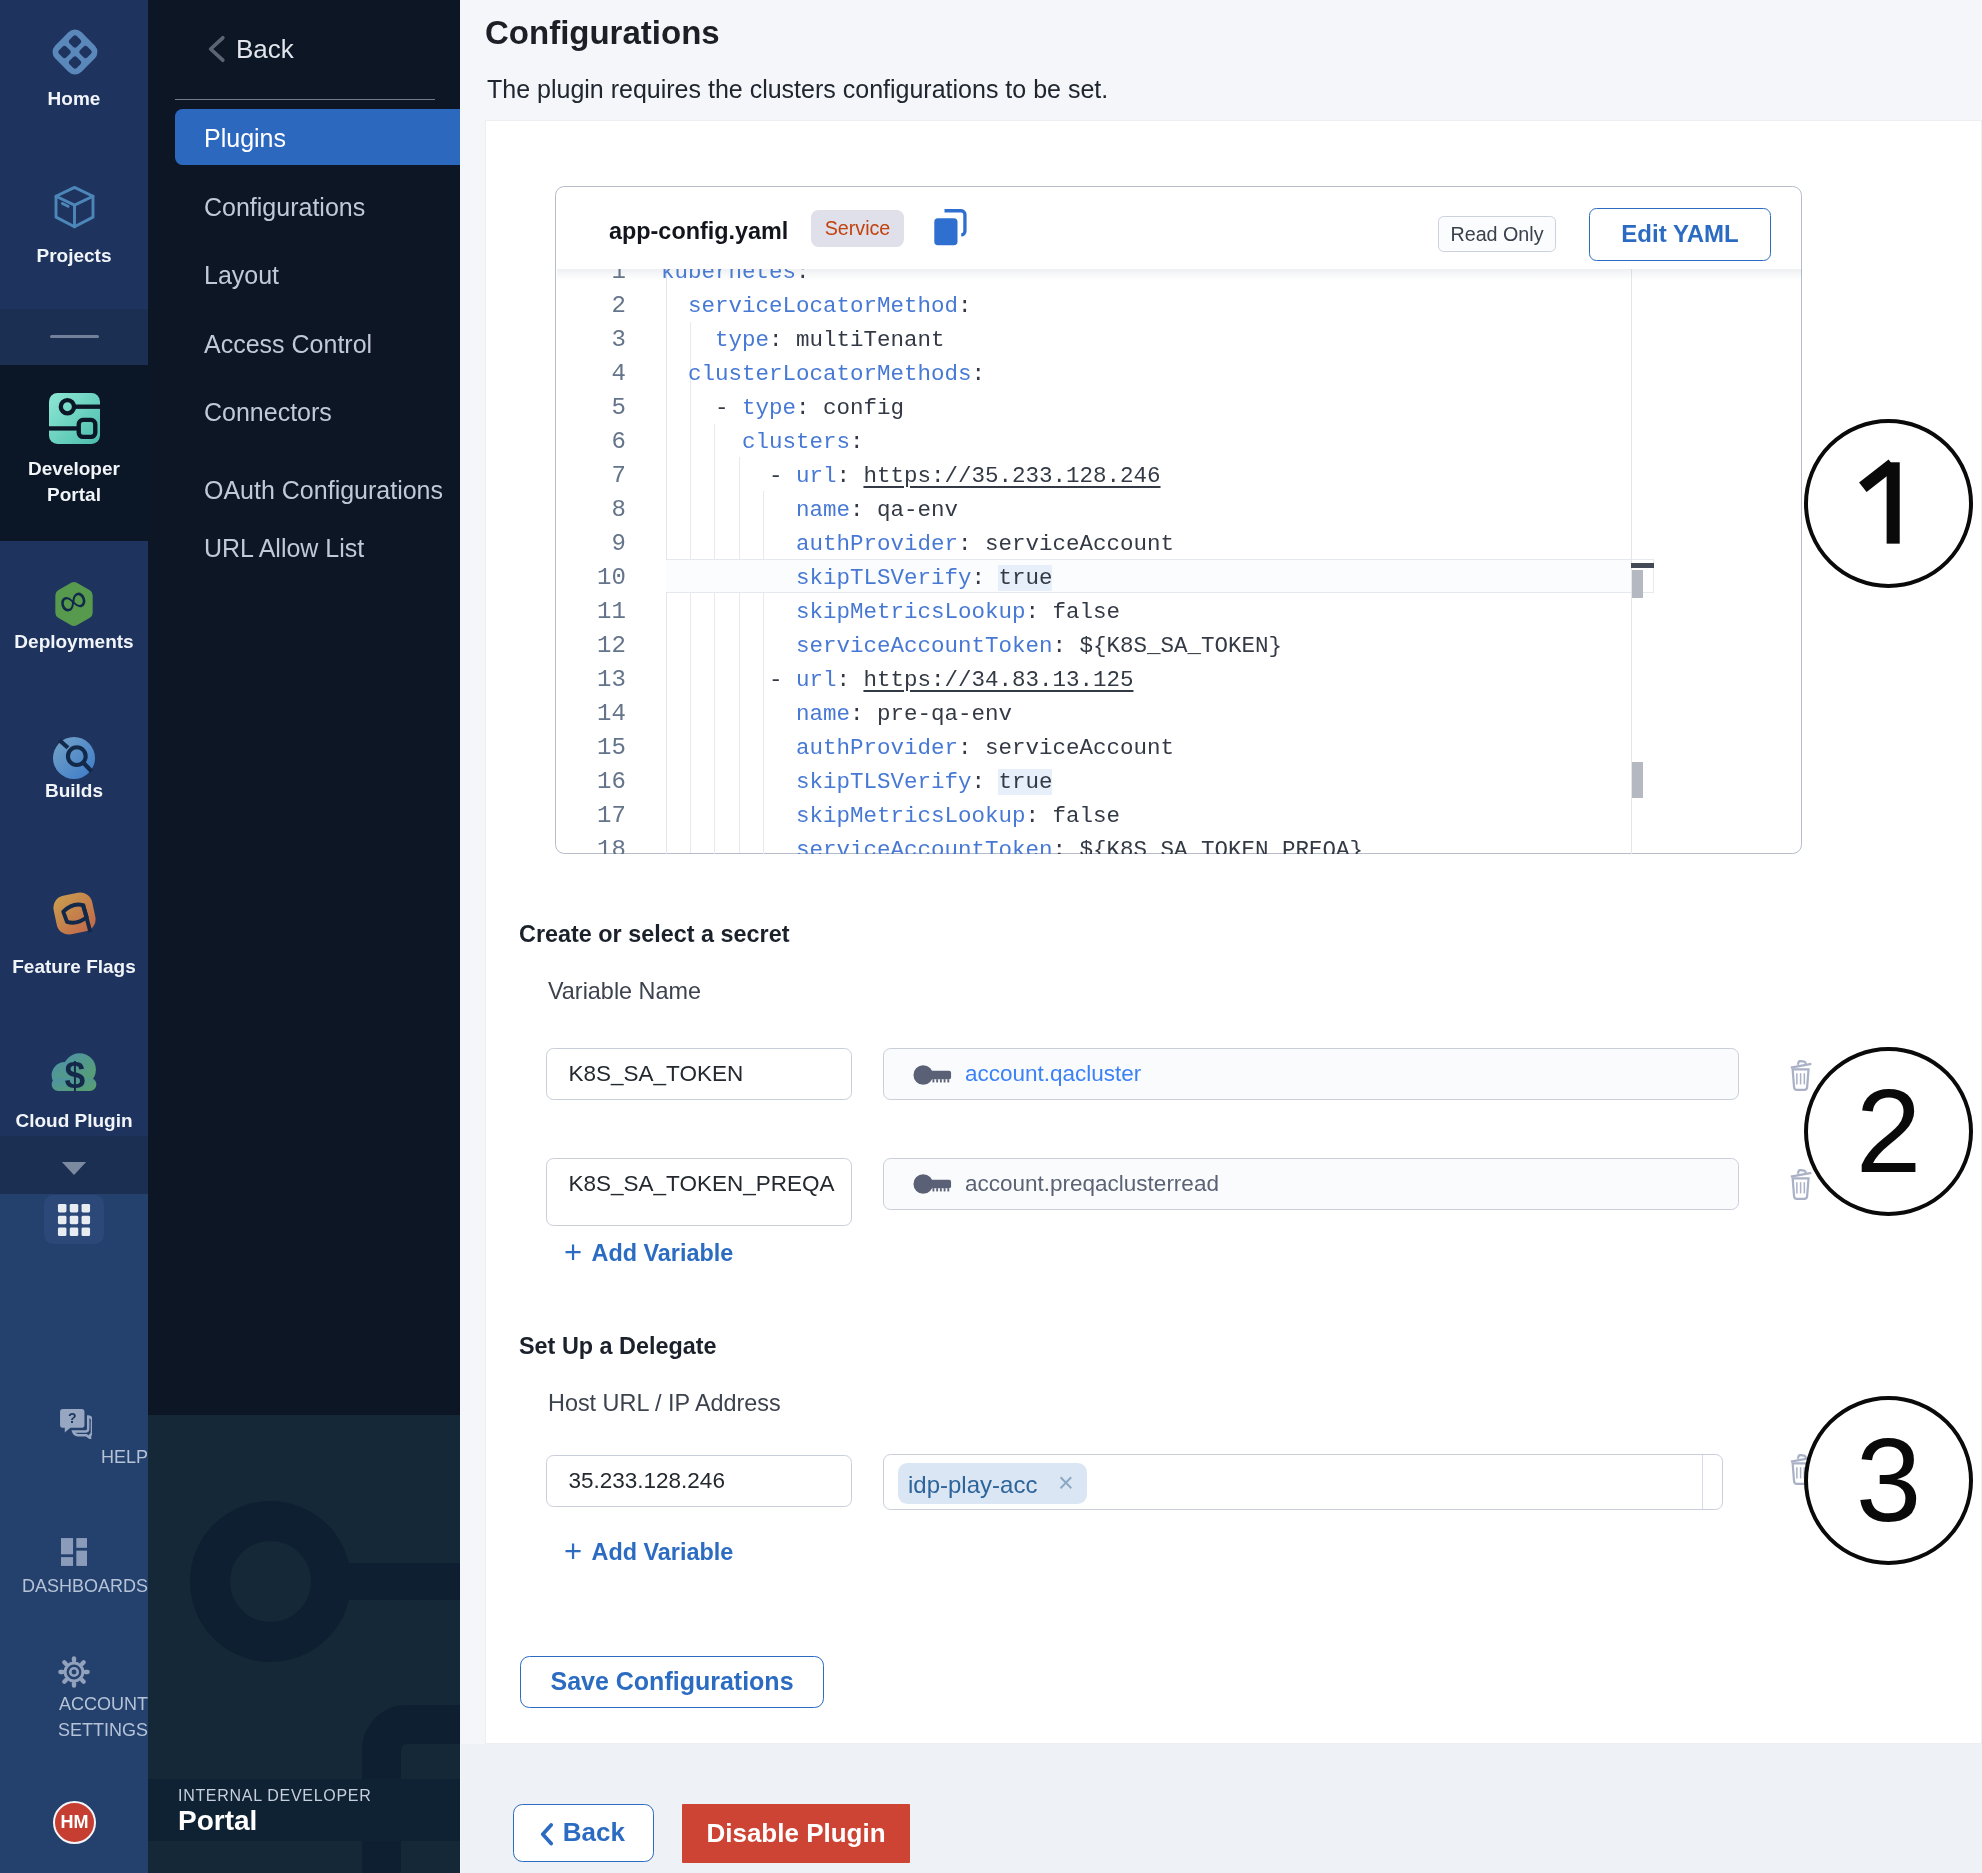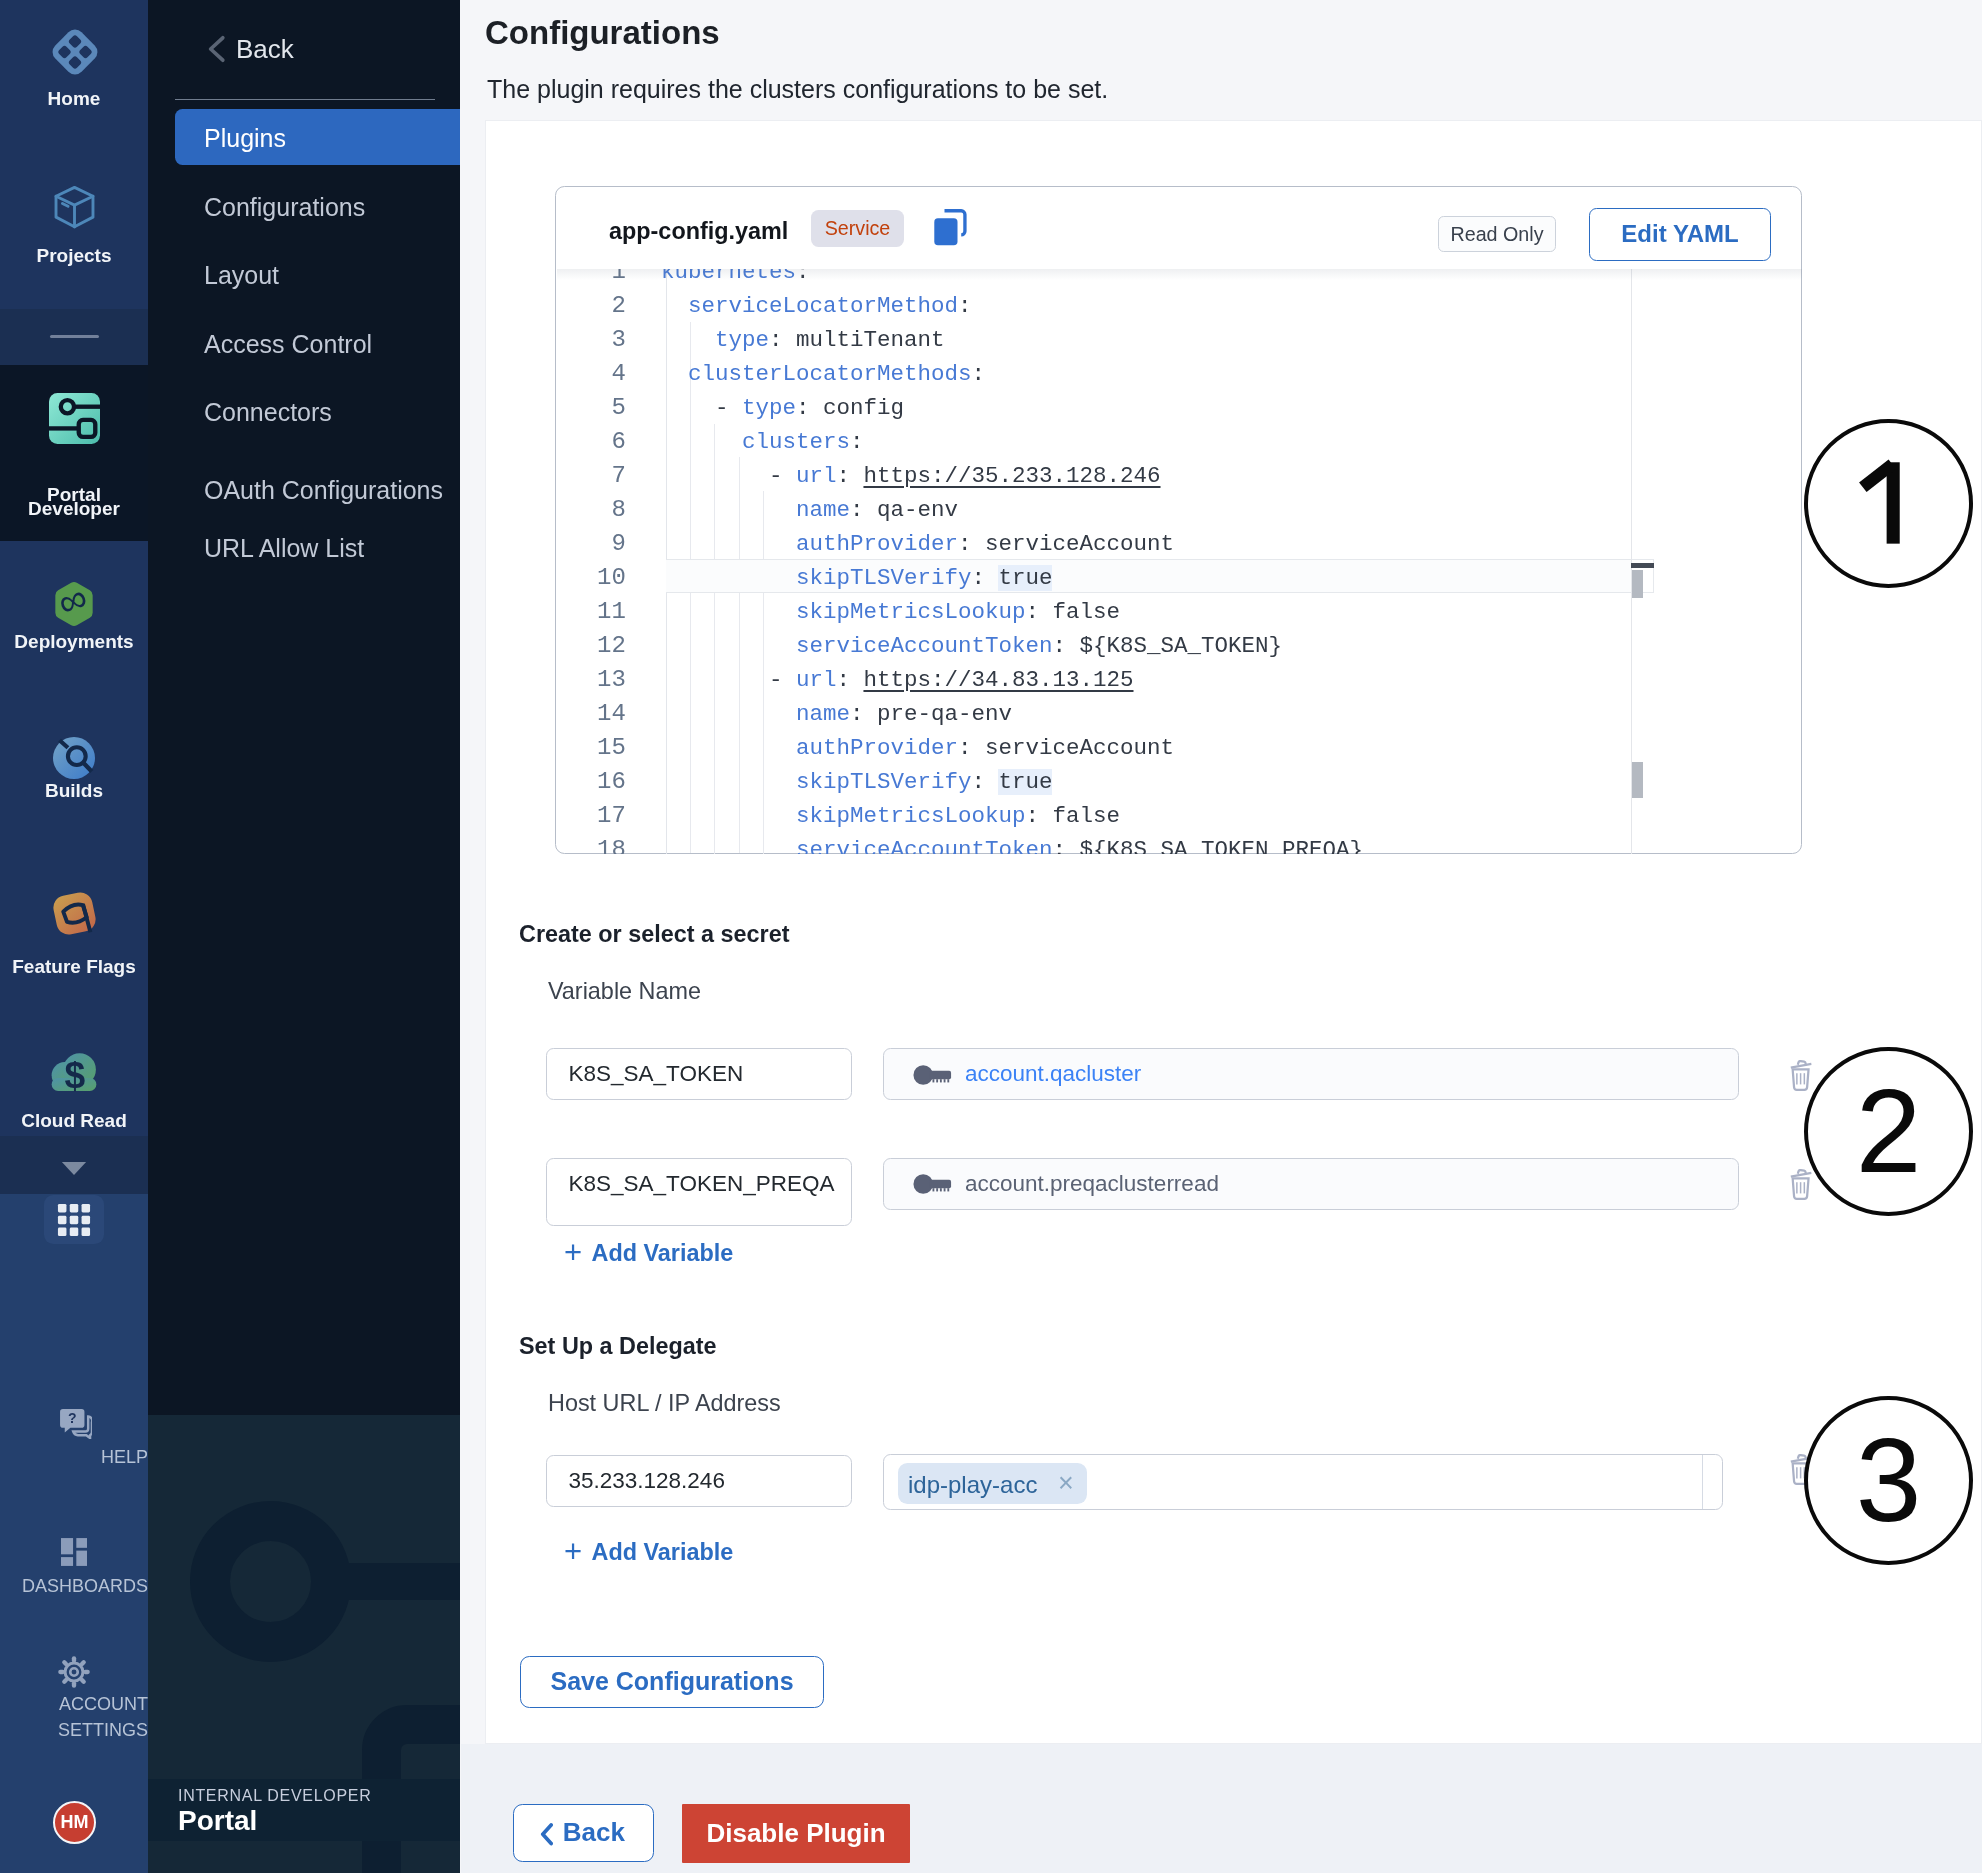--- a/index.html
+++ b/index.html
@@ -75,21 +75,21 @@
         </defs>
       <rect x="0" y="0" width="54" height="54" rx="9" fill="url(#gdp)"></rect>
       <g stroke="#0b1626" stroke-width="4.6" fill="none">
         <line x1="26" y1="14.5" x2="54" y2="14.5"></line>
         <circle cx="19.5" cy="14.5" r="7" fill="none"></circle>
         <line x1="0" y1="37.5" x2="31" y2="37.5"></line>
         <rect x="31.5" y="28.5" width="17.5" height="18" rx="4.5" fill="none"></rect>
       </g>
     </svg>
   </div>
-  <div class="lbl" style="top:458px;margin-top:40px;">Developer</div>
+  <div class="lbl" style="top:458px;">Developer</div>
   <div class="lbl" style="top:484px;">Portal</div>
   <div class="abs" id="ic-dep" style="left:53px;top:581px;">
     <svg width="42" height="46" viewBox="0 0 45 49">
       <path d="M19.5 1.7 a6 6 0 0 1 6 0 L39.5 9.8 a6 6 0 0 1 3 5.2 L42.5 34 a6 6 0 0 1 -3 5.2 L25.5 47.3 a6 6 0 0 1 -6 0 L5.5 39.2 a6 6 0 0 1 -3 -5.2 L2.5 15 a6 6 0 0 1 3 -5.2 Z" fill="#579a4d"></path>
       <text x="22.5" y="34.5" font-family="Liberation Sans" font-size="42" font-weight="400" fill="#12284a" text-anchor="middle" transform="rotate(-20 22.5 24.5)">∞</text>
     </svg>
   </div>
   <div class="lbl" style="top:631px;">Deployments</div>
   <div class="abs" id="ic-bld" style="left:53px;top:737px;">
     <svg width="42" height="42" viewBox="0 0 45 45">
@@ -133,21 +133,21 @@
       </linearGradient>
         </defs>
       <g fill="url(#gcc)">
         <circle cx="19" cy="30" r="14"></circle>
         <circle cx="35" cy="24" r="17.5"></circle>
         <rect x="5" y="33" width="48" height="14" rx="7"></rect>
       </g>
       <text x="30" y="44" font-family="Liberation Sans" font-size="40" font-weight="700" fill="#14294a" text-anchor="middle">$</text>
     </svg>
   </div>
-  <div class="lbl" style="top:1110px;">Cloud Read</div>
+  <div class="lbl" style="top:1110px;">Cloud Plugin</div>
   <div class="abs" id="ic-chev" style="left:60px;top:1160px;">
     <svg width="28" height="17" viewBox="0 0 30 18">
         <path d="M2 2 L15 16 L28 2 Z" fill="#7c8aa0"></path>
       </svg>
   </div>
   <div class="abs" style="left:44px;top:1195px;width:60px;height:49px;background:#2b4878;border-radius:9.4px;"></div>
   <div class="abs" id="ic-grid" style="left:57px;top:1203px;">
     <svg width="34" height="34" viewBox="0 0 36 36">
       <g fill="#e7ecf3">
         <rect x="1" y="1" width="9" height="9" rx="1.5"></rect>

